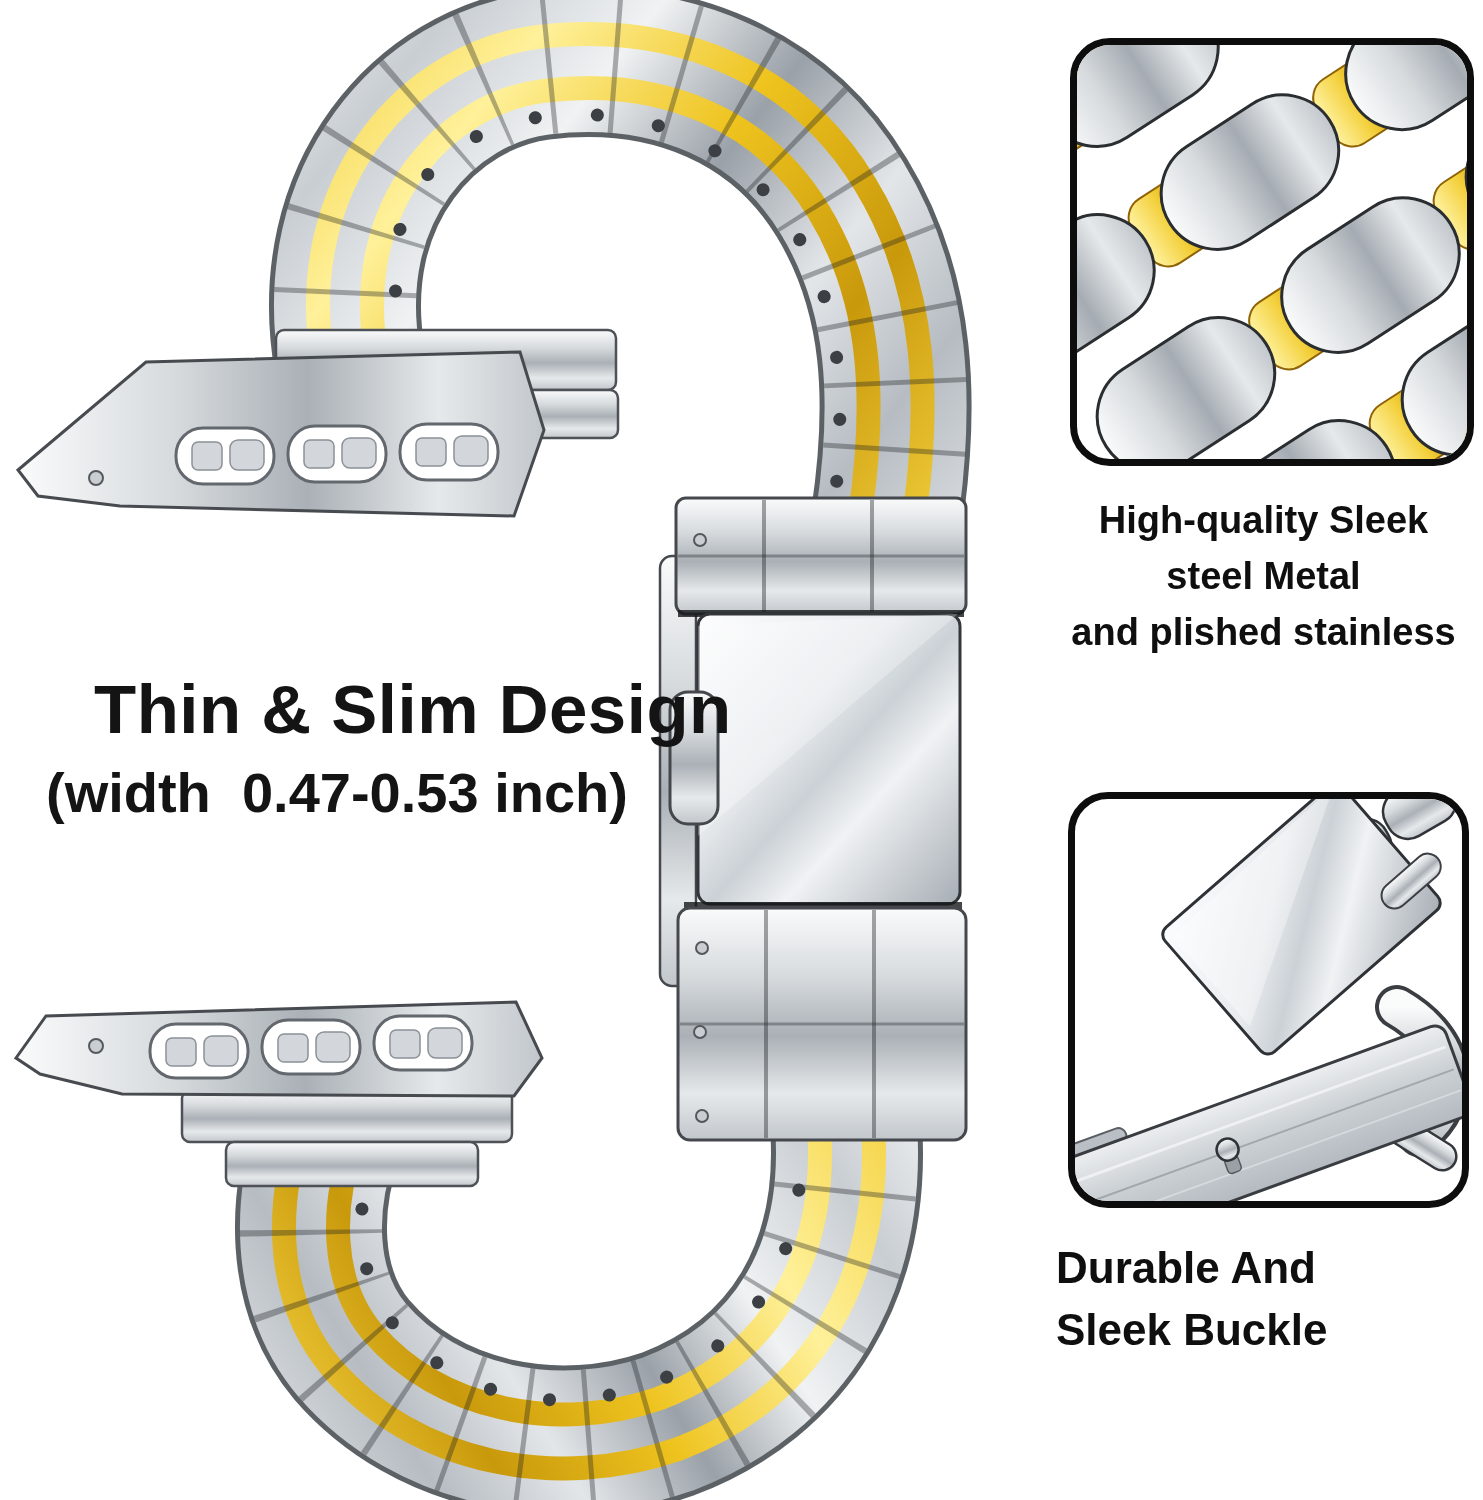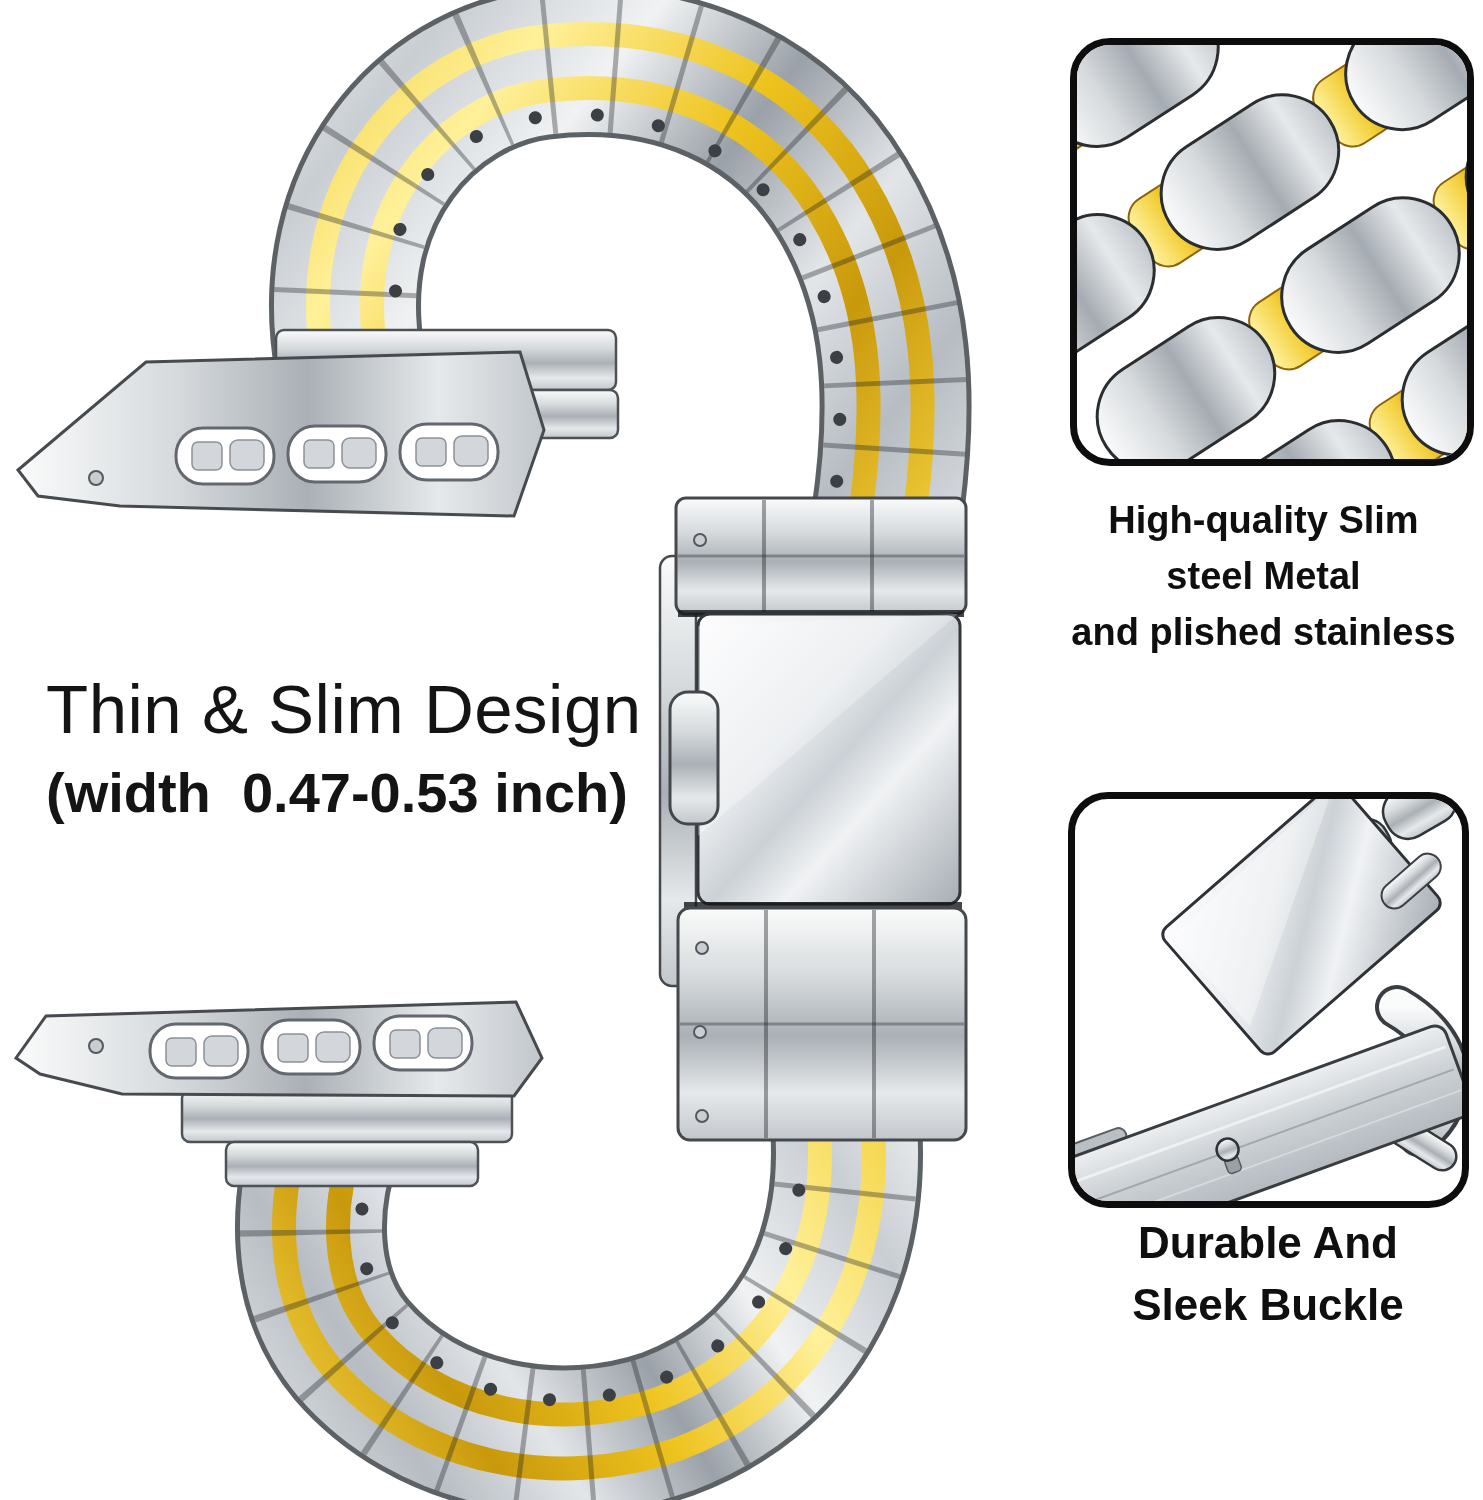--- a/index.html
+++ b/index.html
@@ -10,28 +10,28 @@
   .stage{position:absolute;inset:0;}
   svg.main{position:absolute;left:0;top:0;display:block;}
   .callout{
     position:absolute;background:#fff;border:7px solid #0d0d0d;border-radius:40px;
     overflow:hidden;box-sizing:border-box;
   }
   .callout-top{left:1070px;top:38px;width:404px;height:428px;}
   .callout-bottom{left:1068px;top:792px;width:401px;height:416px;}
   .callout svg{display:block;}
   .caption-slim{position:absolute;left:46px;top:674px;color:#141414;}
-  .caption-slim .t{font-size:69px;font-weight:400;letter-spacing:.5px;line-height:72px;white-space:nowrap;}
+  .caption-slim .t{font-size:69px;font-weight:700;letter-spacing:.5px;line-height:72px;white-space:nowrap;margin-left:48px;}
   .caption-slim .s{font-size:56px;font-weight:700;margin-top:14px;white-space:pre;}
   .caption-material{
     position:absolute;left:1044px;top:492px;width:439px;text-align:center;
     font-weight:700;font-size:38px;line-height:56px;color:#0f0f0f;
   }
   .caption-buckle{
-    position:absolute;left:1056px;top:1212px;width:424px;text-align:center;
+    position:absolute;left:1056px;top:1237px;width:424px;
     font-weight:700;font-size:44px;line-height:62px;color:#0f0f0f;
   }
 </style>
 </head>
 <body>
 
 <div class="stage">
 
   <svg class="main" width="1483" height="1500" viewBox="0 0 1483 1500">
     <defs>
@@ -272,21 +272,21 @@
       </g>
     </svg>
   </div>
 
   <div class="caption-slim">
     <div class="t">Thin &amp; Slim Design</div>
     <div class="s">(width  0.47-0.53 inch)</div>
   </div>
 
   <div class="caption-material">
-    <div>High-quality Slim</div>
+    <div>High-quality Sleek</div>
     <div>steel Metal</div>
     <div>and plished stainless</div>
   </div>
 
   <div class="caption-buckle">
     <div>Durable And</div>
     <div>Sleek Buckle</div>
   </div>
 
 </div>

